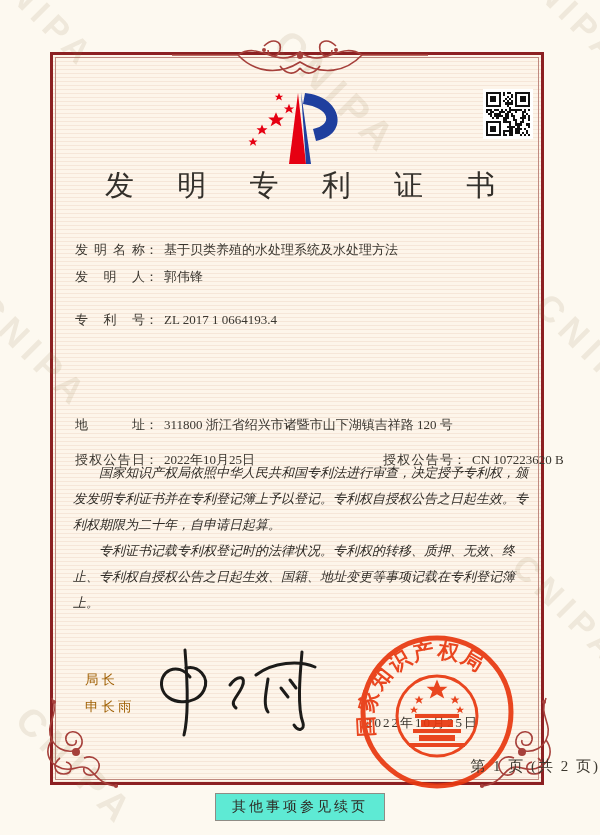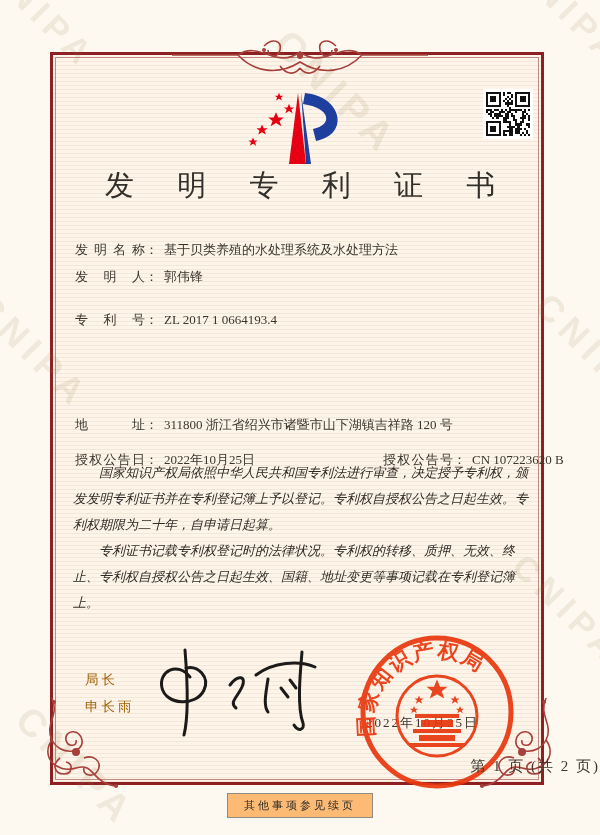--- a/index.html
+++ b/index.html
@@ -27,22 +27,22 @@
   .row{position:absolute;left:75px;width:455px;font-size:13px;color:#3a362f;white-space:nowrap;}
   .flabel{display:inline-block;width:70px;text-align:justify;text-align-last:justify;vertical-align:bottom;font-family:Liberation Mono, monospace;}
   .colon{margin-right:6px;}
   .grant2{position:absolute;left:308px;top:0;}
   .body-text{left:73px;top:460px;width:458px;font-size:13px;line-height:26px;
              color:#2f2b26;font-style:italic;}
   .body-text p{margin:0;text-indent:2em;}
   .director{left:85px;top:666px;font-size:13.5px;line-height:27px;letter-spacing:3px;color:#a16207;}
   .seal-date{left:366px;top:714px;font-size:13px;letter-spacing:2px;color:#3a352e;}
   .page-num{left:0;right:0;top:757px;text-align:right;font-size:15px;letter-spacing:2px;color:#3c382f;}
-  .note-box{left:50%;top:793px;transform:translateX(-50%);font-size:11px;letter-spacing:3px;
-            color:#2e2b25;background:#fdba74;border:1px solid #8f8c85;padding:4px 16px;white-space:nowrap;}
+  .note-box{left:50%;top:793px;transform:translateX(-50%);font-size:14px;letter-spacing:3px;
+            color:#2e2b25;background:#5eead4;border:1px solid #8f8c85;padding:4px 16px;white-space:nowrap;}
   svg{display:block;}
 </style>
 </head>
 <body>
 
 <div class="page">
 
   <div class="frame"></div>
 
   <span class="wm" style="left:-28px;top:-6px;font-size:34px;">CNIPA</span>

